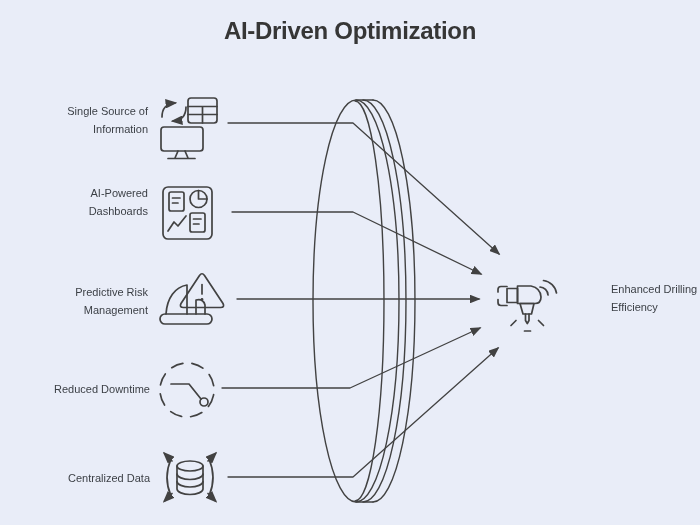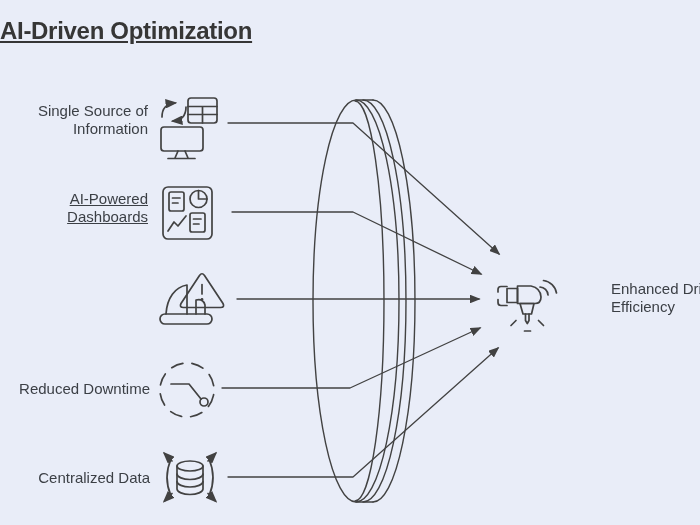--- a/index.html
+++ b/index.html
@@ -5,47 +5,47 @@
   html,body{margin:0;padding:0;}
   .canvas{
     position:relative;
     width:700px;height:525px;
     background:#e9edf8;
     font-family:"Liberation Sans", sans-serif;
     overflow:hidden;
   }
   .title{
     position:absolute;top:17px;left:0;width:700px;
-    margin:0;text-align:left;
+    margin:0;text-align:center;
     font-size:24px;font-weight:700;letter-spacing:-0.3px;
     color:#363636;
-    text-decoration:underline;
   }
   .label{
     position:absolute;
-    font-size:15px;line-height:18px;color:#3b3f45;
+    font-size:11px;line-height:18px;color:#3b3f45;
   }
   .label.right-col{text-align:right;}
   .l1{top:102px;right:552px;width:128px;}
-  .l2{top:190px;right:552px;width:106px;text-decoration:underline;}
+  .l2{top:184px;right:552px;width:106px;}
   .l3{top:283px;right:552px;width:118px;}
   .l4{top:380px;right:550px;width:180px;}
   .l5{top:469px;right:550px;width:180px;}
   .lr{top:280px;left:563px;width:130px;text-align:left;margin-left:48px;}
   svg.gfx{position:absolute;top:0;left:0;}
 </style>
 </head>
 <body>
 
 <div class="canvas">
 
   <h1 class="title">AI-Driven Optimization</h1>
 
   <div class="label right-col l1">Single Source of Information</div>
   <div class="label right-col l2">AI-Powered Dashboards</div>
+  <div class="label right-col l3">Predictive Risk Management</div>
   <div class="label right-col l4">Reduced Downtime</div>
   <div class="label right-col l5">Centralized Data</div>
   <div class="label lr">Enhanced Drilling Efficiency</div>
 
   <svg class="gfx" width="700" height="525" viewBox="0 0 700 525" fill="none" stroke="#424242" stroke-linecap="round" stroke-linejoin="round">
 
     <defs>
       <marker id="arrow" viewBox="0 0 10 8" refX="8.5" refY="4" markerWidth="8.5" markerHeight="6.8" orient="auto-start-reverse">
         <path d="M0,0 L10,4 L0,8 Z" fill="#424242" stroke="none"></path>
       </marker>

